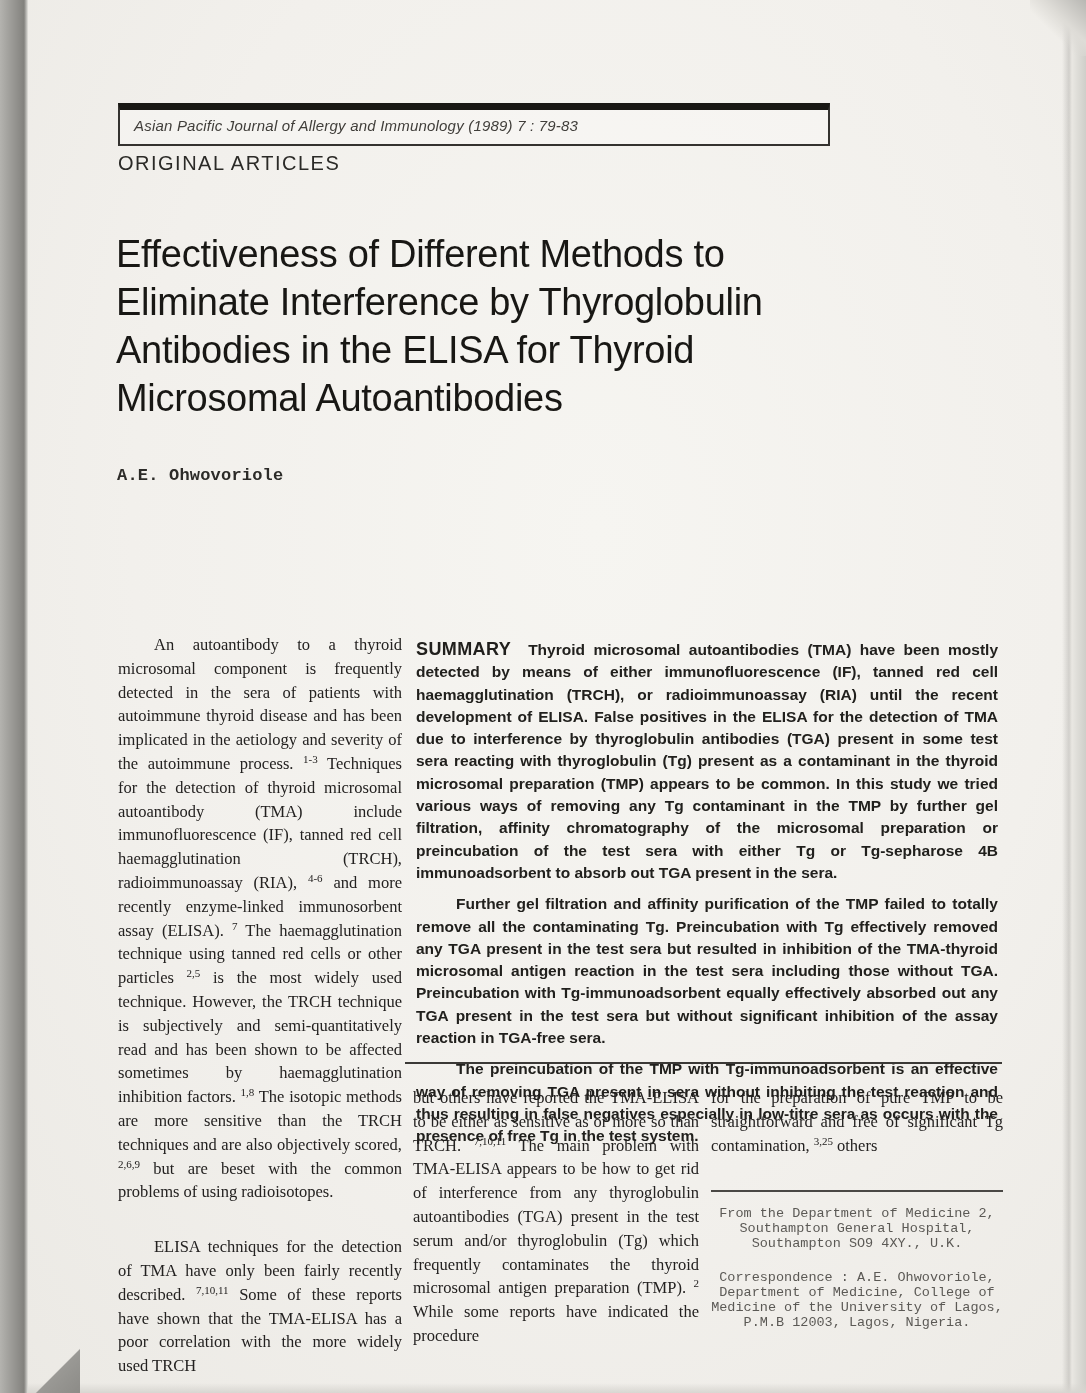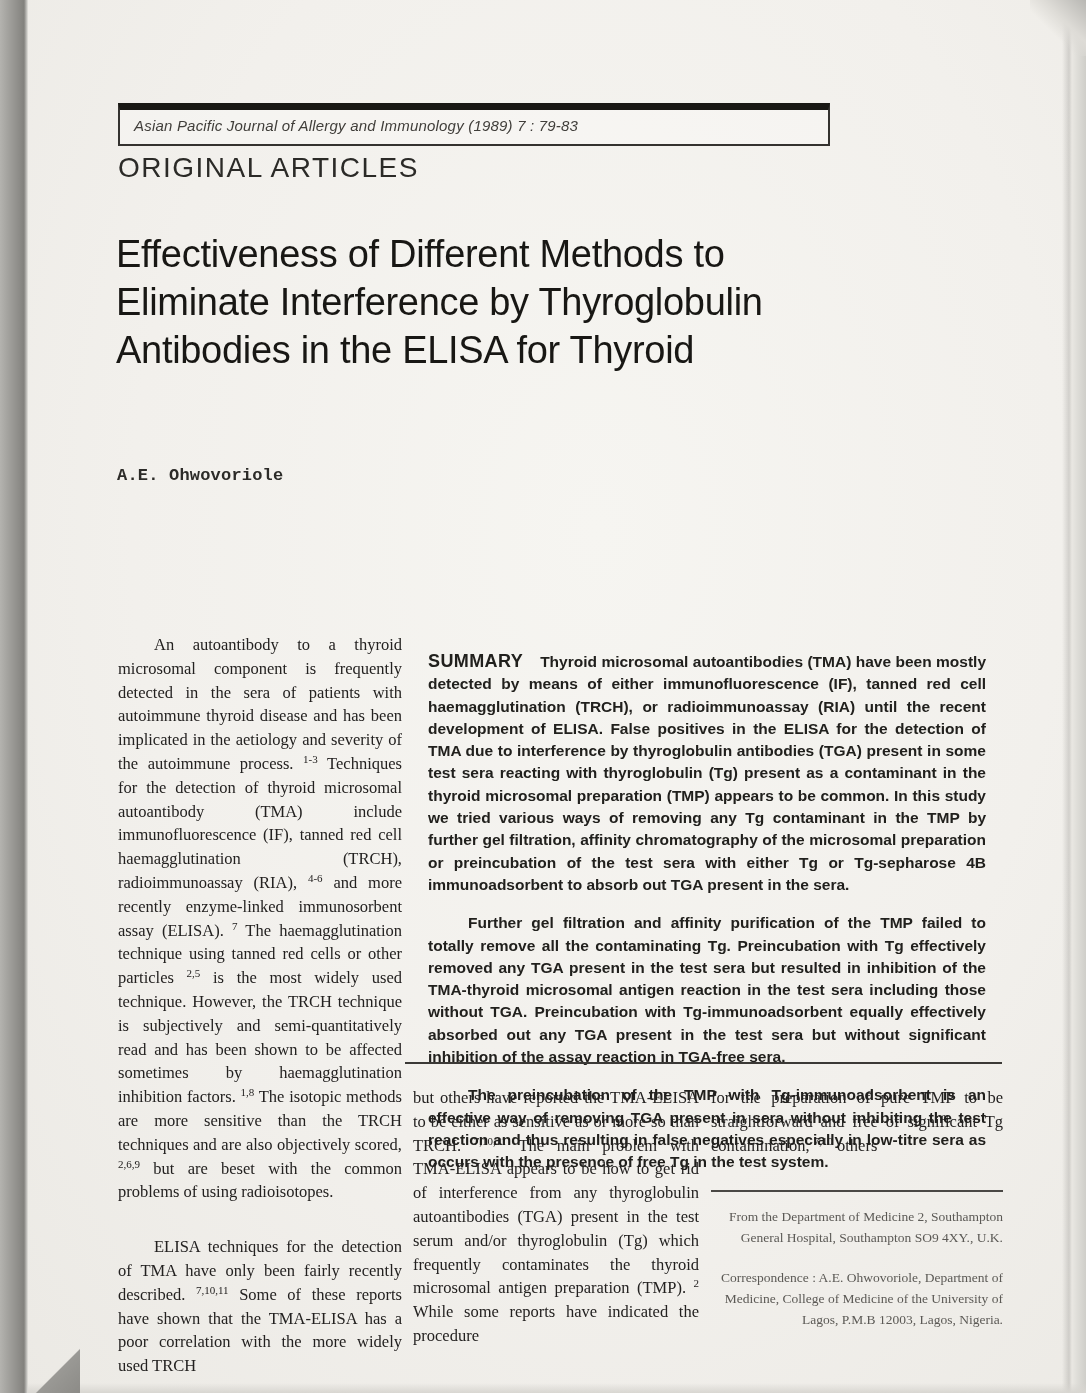--- a/index.html
+++ b/index.html
@@ -37,21 +37,21 @@
   .journal-box{
     position:absolute;left:118px;top:103px;width:712px;box-sizing:border-box;
     border:2px solid #34322f;border-top:7px solid #191814;
     padding:7px 14px 9px 14px;background:rgba(255,255,255,.25);
   }
   .journal-line{
     font-style:italic;font-size:15px;color:#403e3a;letter-spacing:.2px;
   }
   .section-heading{
     position:absolute;left:118px;top:152px;
-    font-size:28px;color:#2b2a27;letter-spacing:1.5px;font-weight:normal;
+    font-size:20px;color:#2b2a27;letter-spacing:1.5px;font-weight:normal;
   }
   .article-title{
     position:absolute;left:116px;top:230px;width:900px;
     font-weight:normal;font-size:38px;line-height:48px;color:#181714;letter-spacing:-.3px;
   }
   .author{
     position:absolute;left:117px;top:466px;
     font-weight:bold;font-size:17px;color:#2c2b28;letter-spacing:.2px;font-family:Liberation Mono, monospace;
   }
 
@@ -66,40 +66,40 @@
   .serifcol p + p{margin-top:31px;}
   sup{font-size:11px;line-height:0;vertical-align:super;letter-spacing:0;}
 
   .col-intro{position:absolute;left:118px;top:633px;width:284px;}
 
   .summary{
     position:absolute;left:412px;top:634px;width:590px;
     font-weight:bold;font-size:15.5px;line-height:22.3px;color:#21201d;
     text-align:justify;
   }
-  .summary p{margin:16px;}
+  .summary p{margin:4px;}
   .summary p + p{margin-top:9px;}
   .summary p.indent{text-indent:40px;}
   .summary-label{font-size:18px;letter-spacing:.4px;margin-right:17px;}
 
   .rule-main{
     position:absolute;left:405px;top:1062px;width:597px;height:2px;
     background:#3b3936;
   }
 
   .col-mid{position:absolute;left:413px;top:1086px;width:286px;}
   .col-right{position:absolute;left:711px;top:1086px;width:292px;}
 
   .rule-foot{
     height:2px;background:#4a4845;margin:33px 0 14px 0;border:none;width:100%;
   }
   .footnote{
-    font-family:Liberation Serif, serif;
-    font-size:13.5px;line-height:21px;color:#5b5955;
-    text-align:right;margin:0;
+    font-family:Liberation Mono, monospace;
+    font-size:13.5px;line-height:15px;color:#5b5955;
+    text-align:center;margin:0;
   }
   .footnote + .footnote{margin-top:19px;}
 </style>
 </head>
 <body>
 
 <div id="page">
 
   <div class="edge-left"></div>
   <div class="edge-right"></div>
@@ -110,20 +110,21 @@
   <div class="journal-box">
     <span class="journal-line">Asian Pacific Journal of Allergy and Immunology (1989) 7 : 79-83</span>
   </div>
 
   <div class="section-heading">ORIGINAL ARTICLES</div>
 
   <div class="article-title">
     <div>Effectiveness of Different Methods to</div>
     <div>Eliminate Interference by Thyroglobulin</div>
     <div>Antibodies in the ELISA for Thyroid</div>
+    <div>Microsomal Autoantibodies</div>
   </div>
 
   <div class="author">A.E. Ohwovoriole</div>
 
   <div class="col-intro serifcol">
     <p class="indent">An autoantibody to a thyroid microsomal component is frequently detected in the sera of patients with autoimmune thyroid disease and has been implicated in the aetiology and severity of the autoimmune process. <sup>1-3</sup> Techniques for the detection of thyroid microsomal autoantibody (TMA) include immunofluorescence (IF), tanned red cell haemagglutination (TRCH), radioimmunoassay (RIA), <sup>4-6</sup> and more recently enzyme-linked immunosorbent assay (ELISA). <sup>7</sup> The haemagglutination technique using tanned red cells or other particles <sup>2,5</sup> is the most widely used technique.  However, the TRCH technique is subjectively and semi-quantitatively read and has been shown to be affected sometimes by haemagglutination inhibition factors. <sup>1,8</sup> The isotopic methods are more sensitive than the TRCH techniques and are also objectively scored, <sup>2,6,9</sup> but are beset with the common problems of using radioisotopes.</p>
     <p class="indent">ELISA techniques for the detection of TMA have only been fairly recently described. <sup>7,10,11</sup> Some of these reports have shown that the TMA-ELISA has a poor correlation with the more widely used TRCH</p>
   </div>
 
   <div class="summary">
@@ -134,19 +135,19 @@
     <p class="indent">The preincubation of the TMP with Tg-immunoadsorbent is an effective way of removing TGA present in sera without inhibiting the test reaction and thus resulting in false negatives especially in low-titre sera as occurs with the presence of free Tg in the test system.</p>
   </div>
 
   <div class="rule-main"></div>
 
   <div class="col-mid serifcol">
     <p>but others have reported the TMA-ELISA to be either as sensitive as or more so than TRCH. <sup>7,10,11</sup> The main problem with TMA-ELISA appears to be how to get rid of interference from any thyroglobulin autoantibodies (TGA) present in the test serum and/or thyroglobulin (Tg) which frequently contaminates the thyroid microsomal antigen preparation (TMP). <sup>2</sup> While some reports have indicated the procedure</p>
   </div>
 
   <div class="col-right serifcol">
-    <p>for the preparation of pure TMP to be straightforward and free of significant Tg contamination, <sup>7,10</sup> others</p>
+    <p>for the preparation of pure TMP to be straightforward and free of significant Tg contamination, <sup>3,25</sup> others</p>
     <div class="rule-foot"></div>
     <p class="footnote">From the Department of Medicine 2, Southampton General Hospital, Southampton SO9 4XY., U.K.</p>
     <p class="footnote">Correspondence : A.E. Ohwovoriole, Department of Medicine, College of Medicine of the University of Lagos, P.M.B 12003, Lagos, Nigeria.</p>
   </div>
 
 </div>
 
 </body></html>

